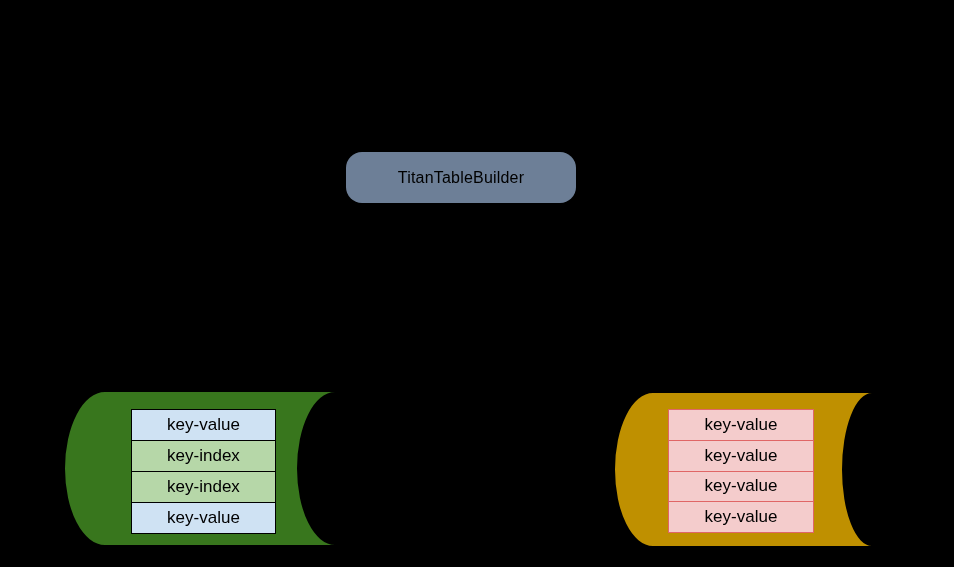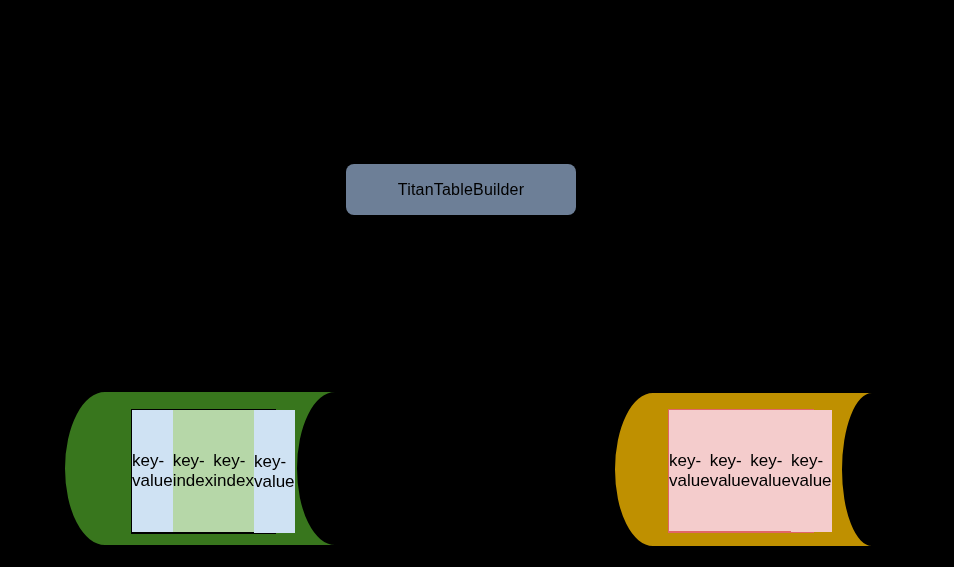--- a/index.html
+++ b/index.html
@@ -16,37 +16,37 @@
     font-family: "Liberation Sans", sans-serif;
   }
   .cyl-layer {
     position: absolute;
     left: 0;
     top: 0;
   }
   .builder-box {
     position: absolute;
     left: 346px;
-    top: 164px;
+    top: 152px;
     width: 230px;
     height: 51px;
-    border-radius: 8px;
+    border-radius: 16px;
     display: flex;
     align-items: center;
     justify-content: center;
   }
   .builder-box span {
     font-size: 16px;
     color: #000000;
     letter-spacing: 0.2px;
   }
   .kv-table {
     position: absolute;
     display: flex;
-    flex-direction: row;
+    flex-direction: column;
     box-sizing: border-box;
   }
   .kv-table .trow {
     flex: 1;
     display: flex;
     align-items: center;
     justify-content: center;
     font-size: 17px;
     color: #000000;
   }

